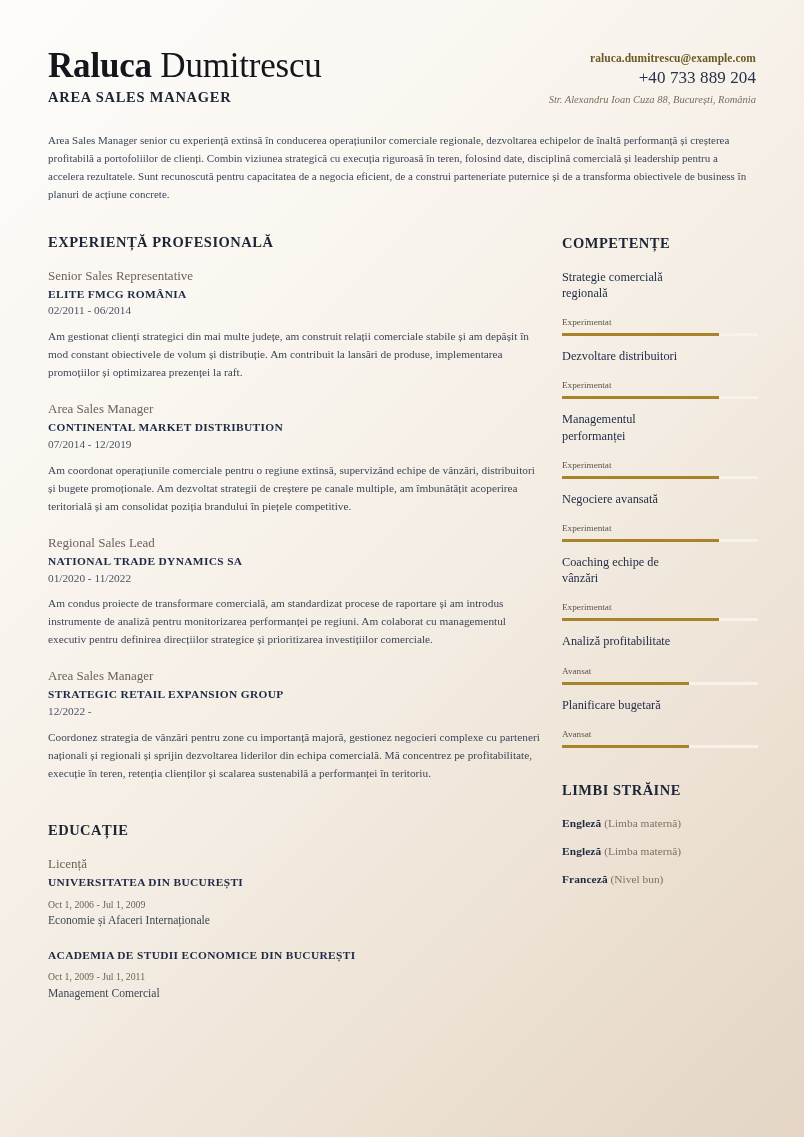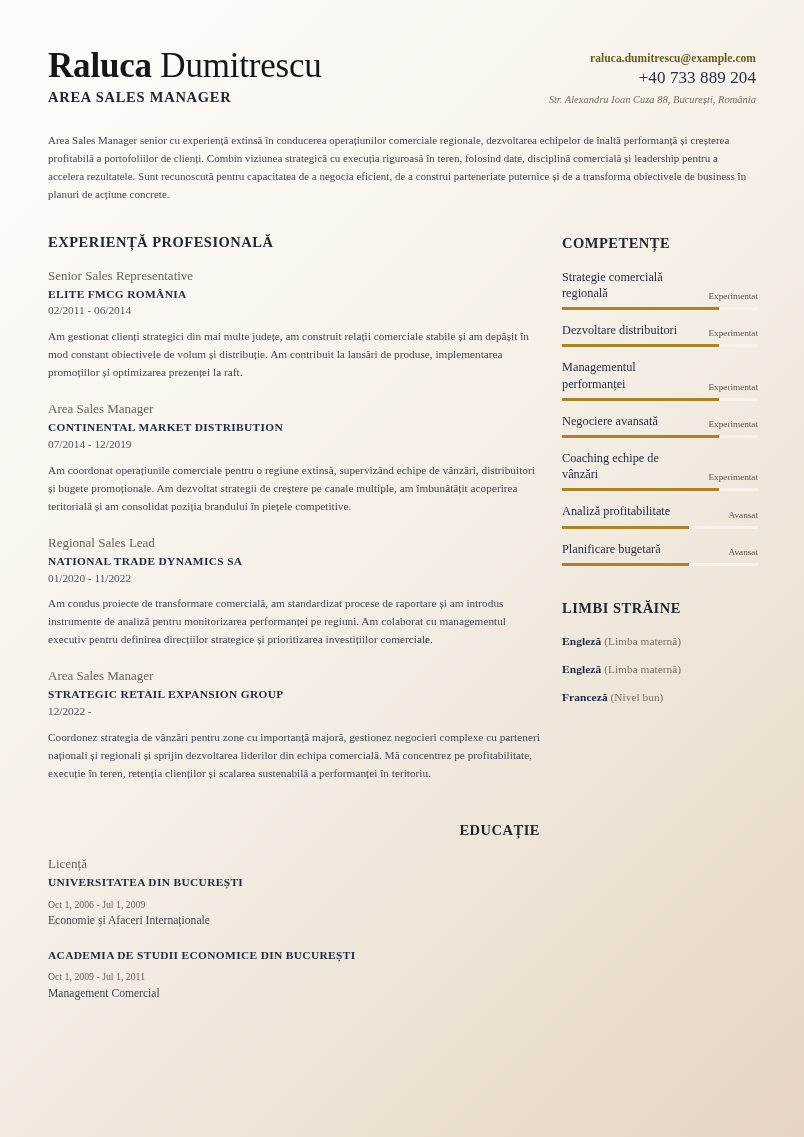--- a/index.html
+++ b/index.html
@@ -102,21 +102,21 @@
   .col-side  { width: 196px; flex: 0 0 196px; padding-top: 1px; }
 
   .section-heading {
     font-size: 14.5px;
     font-weight: 700;
     letter-spacing: 0.5px;
     color: #1d2535;
     margin-bottom: 17px;
   }
 
-  .section-heading.edu { margin-top: 40px; text-align: right; }
+  .section-heading.edu { margin-top: 40px; }
 
   
   .entry { margin-bottom: 20px; }
   .entry:last-child { margin-bottom: 0; }
 
   .entry-role {
     font-size: 13px;
     color: #6b6358;
     line-height: 1.3;
   }
@@ -169,24 +169,25 @@
     color: #3e4658;
     margin-top: 2px;
     line-height: 1.3;
   }
 
   
   .skill { margin-bottom: 12px; }
 
   .skill-top {
     display: flex;
-    align-items: flex-end;
+    align-items: flex-start;
     justify-content: space-between;
-    gap: 6px;
+    gap: 14px;
     margin-bottom: 6px;
+    flex-direction: column;
   }
   .skill-name {
     font-size: 12.3px;
     color: #1d2a45;
     line-height: 1.32;
     max-width: 128px;
   }
   .skill-level {
     font-size: 9.2px;
     color: #5d5648;

